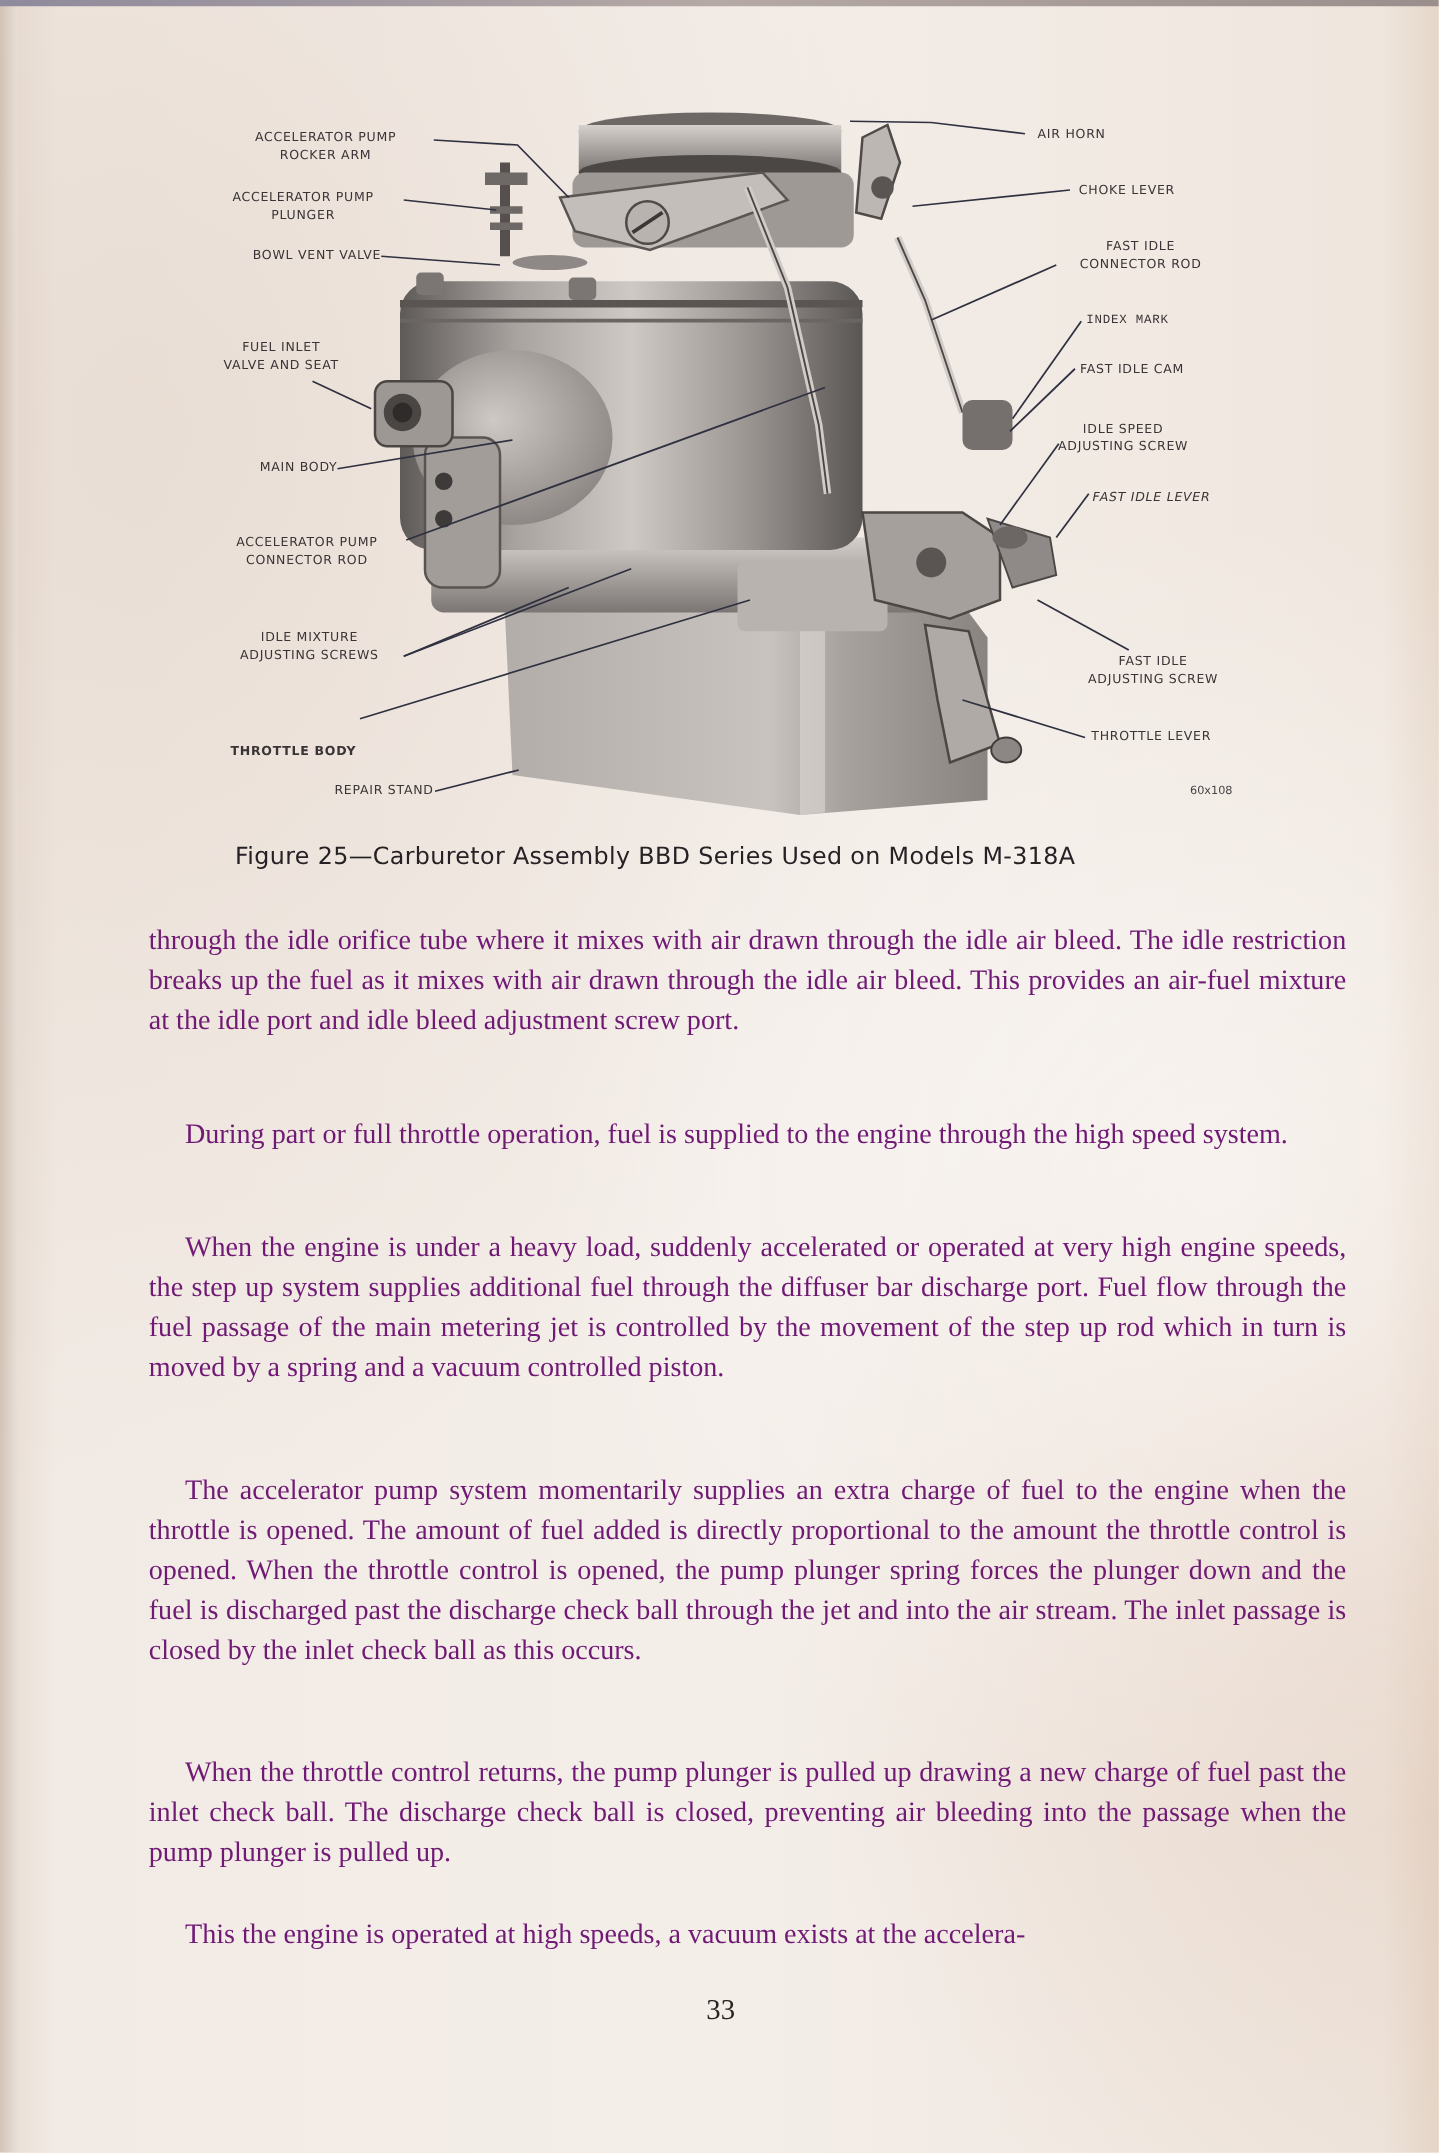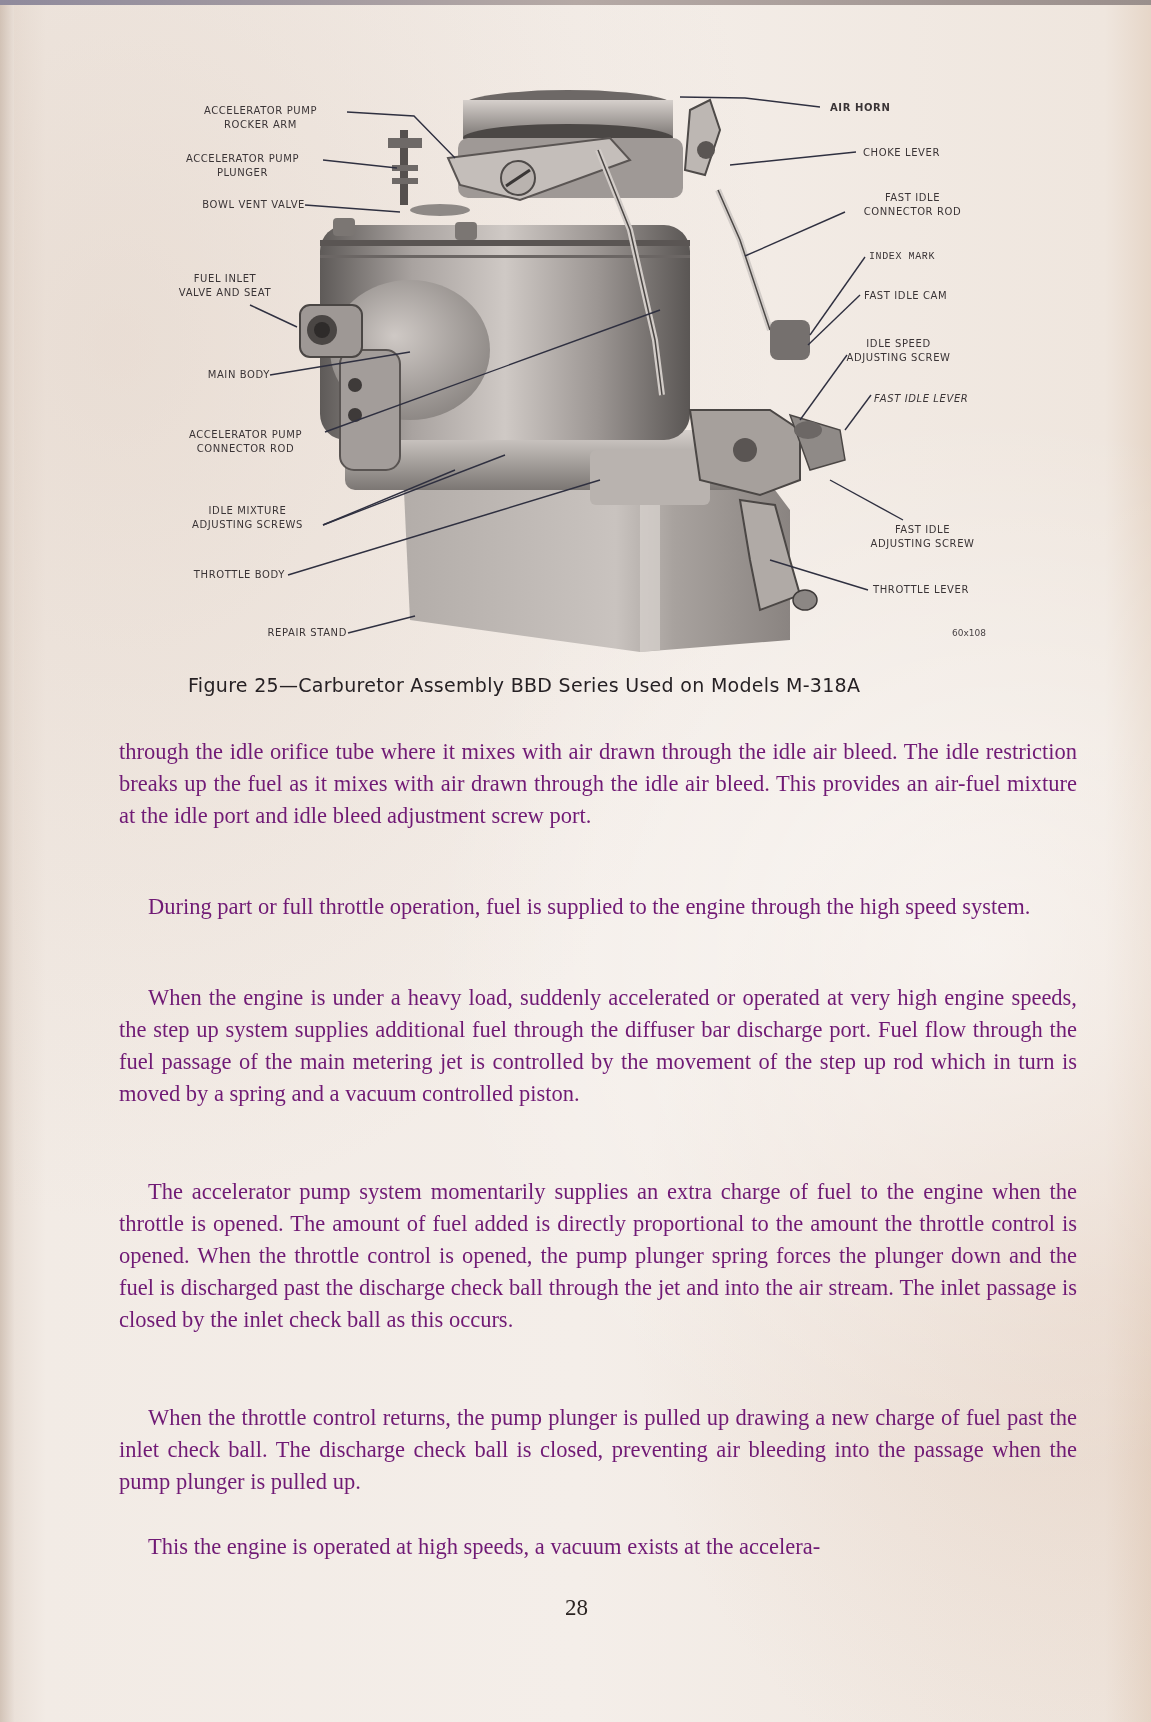--- a/index.html
+++ b/index.html
@@ -186,28 +186,28 @@
     <div>MAIN BODY</div>
   </div>
   <div class="callout c" style="left:168px; top:428px; width:155px;">
     <div>ACCELERATOR PUMP</div>
     <div>CONNECTOR ROD</div>
   </div>
   <div class="callout c" style="left:170px; top:504px; width:155px;">
     <div>IDLE MIXTURE</div>
     <div>ADJUSTING SCREWS</div>
   </div>
-  <div class="callout r" style="left:170px; top:568px; width:115px;">
+  <div class="callout r" style="left:170px; top:595px; width:115px;font-weight:bold;">
     <div>THROTTLE BODY</div>
   </div>
   <div class="callout r" style="left:235px; top:626px; width:112px;">
     <div>REPAIR STAND</div>
   </div>
 
-  <div class="callout" style="left:830px; top:101px;font-weight:bold;">
+  <div class="callout" style="left:830px; top:101px;">
     <div>AIR HORN</div>
   </div>
   <div class="callout" style="left:863px; top:146px;">
     <div>CHOKE LEVER</div>
   </div>
   <div class="callout c" style="left:845px; top:191px; width:135px;">
     <div>FAST IDLE</div>
     <div>CONNECTOR ROD</div>
   </div>
   <div class="callout" style="left:869px; top:250px;font-family:Liberation Mono, monospace;">
@@ -236,13 +236,13 @@
 
 <div class="caption">Figure 25—Carburetor Assembly BBD Series Used on Models M-318A</div>
 
 <p class="body-text" style="top:736px; margin:0;">through the idle orifice tube where it mixes with air drawn through the idle air bleed. The idle restriction breaks up the fuel as it mixes with air drawn through the idle air bleed. This provides an air-fuel mixture at the idle port and idle bleed adjustment screw port.</p>
 <p class="body-text indent" style="top:891px; margin:0;">During part or full throttle operation, fuel is supplied to the engine through the high speed system.</p>
 <p class="body-text indent" style="top:982px; margin:0;">When the engine is under a heavy load, suddenly accelerated or operated at very high engine speeds, the step up system supplies additional fuel through the diffuser bar discharge port. Fuel flow through the fuel passage of the main metering jet is controlled by the movement of the step up rod which in turn is moved by a spring and a vacuum controlled piston.</p>
 <p class="body-text indent" style="top:1176px; margin:0;">The accelerator pump system momentarily supplies an extra charge of fuel to the engine when the throttle is opened. The amount of fuel added is directly proportional to the amount the throttle control is opened. When the throttle control is opened, the pump plunger spring forces the plunger down and the fuel is discharged past the discharge check ball through the jet and into the air stream. The inlet passage is closed by the inlet check ball as this occurs.</p>
 <p class="body-text indent" style="top:1402px; margin:0;">When the throttle control returns, the pump plunger is pulled up drawing a new charge of fuel past the inlet check ball. The discharge check ball is closed, preventing air bleeding into the passage when the pump plunger is pulled up.</p>
 <p class="body-text indent" style="top:1531px; margin:0;">This the engine is operated at high speeds, a vacuum exists at the accelera-</p>
 
-<div class="page-number">28</div>
+<div class="page-number">33</div>
 
 </body></html>

